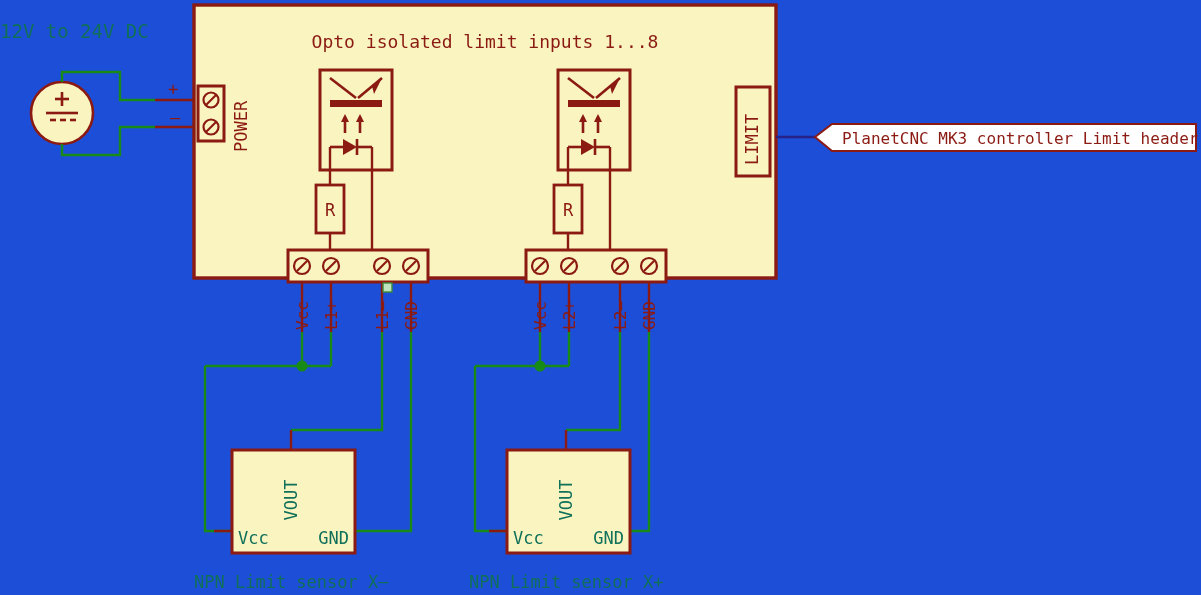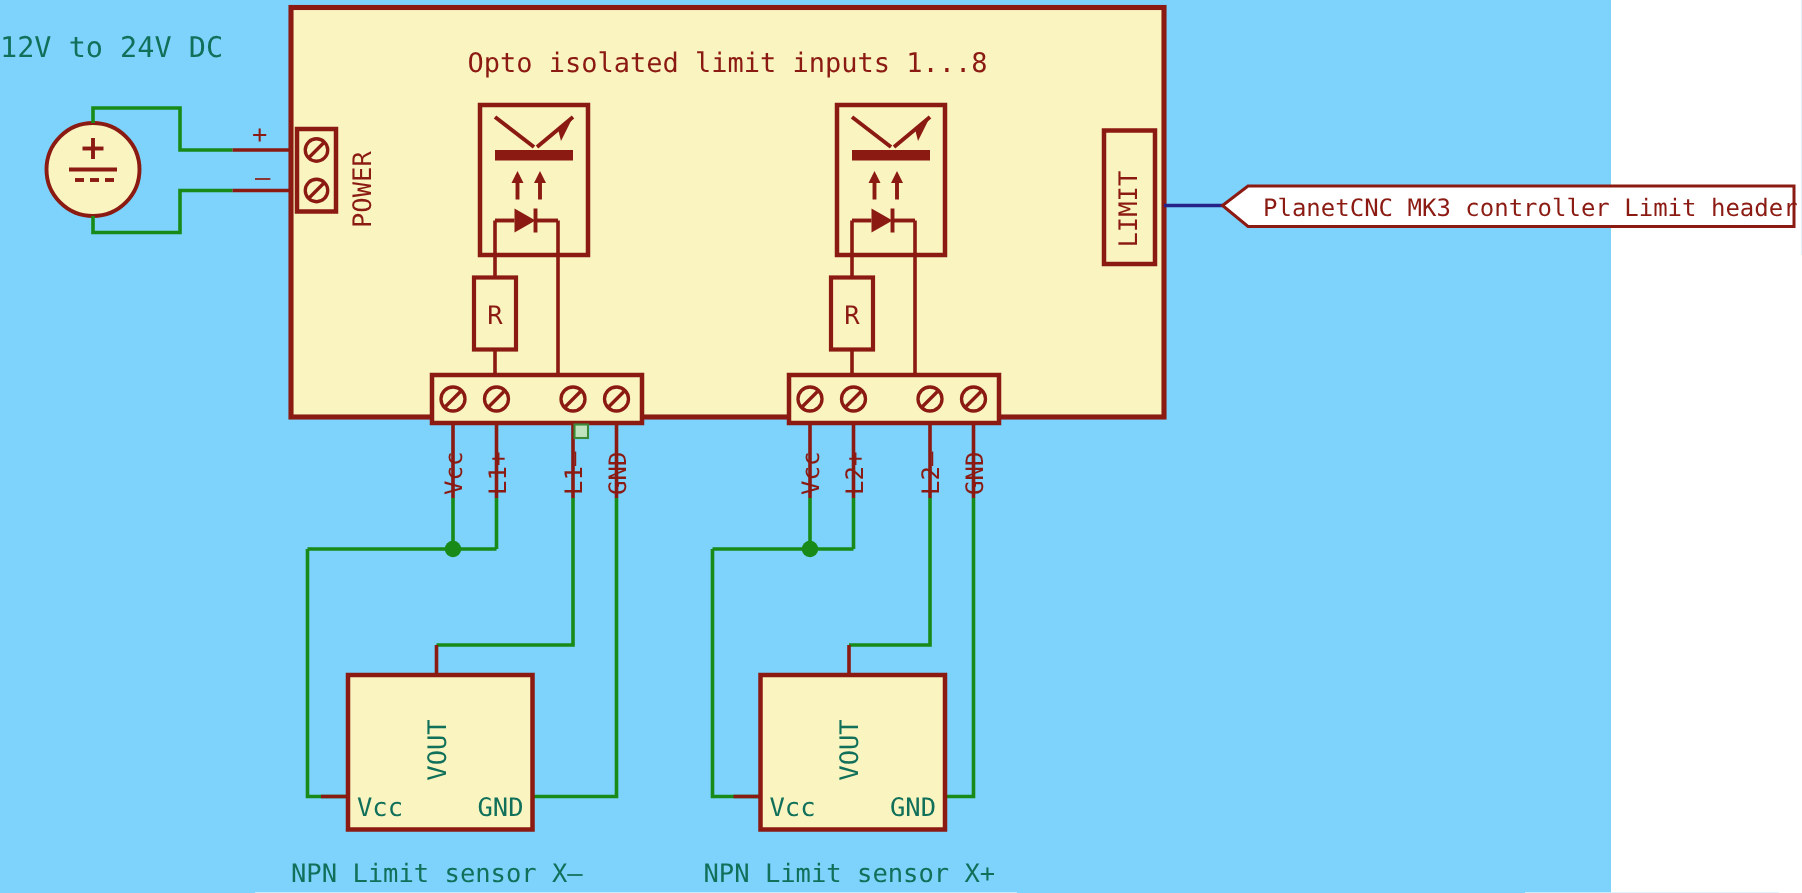--- a/index.html
+++ b/index.html
@@ -1,18 +1,18 @@
 <!DOCTYPE html>
 <html><head>
 <meta charset="utf-8">
 <style>
   html,body{margin:0;padding:0;background:#ffffff;}
   body{width:1201px;height:595px;overflow:hidden;
        font-family:"DejaVu Sans Mono","Liberation Mono",monospace;}
-  #sheet{position:relative;width:1074px;height:595px;background:#7dd3fc;}
+  #sheet{position:relative;width:1201px;height:595px;background:#1d4ed8;}
   svg{display:block;}
   .brd-fill{fill:#f9f4c0;}
   .wire-g{fill:none;stroke:#188a18;stroke-width:2.4;}
   .wire-r{fill:none;stroke:#8b1a12;stroke-width:2.4;}
   .wire-b{fill:none;stroke:#262288;stroke-width:2.4;}
   .dot{fill:#188a18;}
   .txt-red{fill:#8b1a12;font-family:"DejaVu Sans Mono","Liberation Mono",monospace;}
   .txt-teal{fill:#10705a;font-family:"DejaVu Sans Mono","Liberation Mono",monospace;}
   .sym{fill:none;stroke:#8b1a12;stroke-width:2.6;}
   .sym-f{fill:#8b1a12;stroke:none;}

